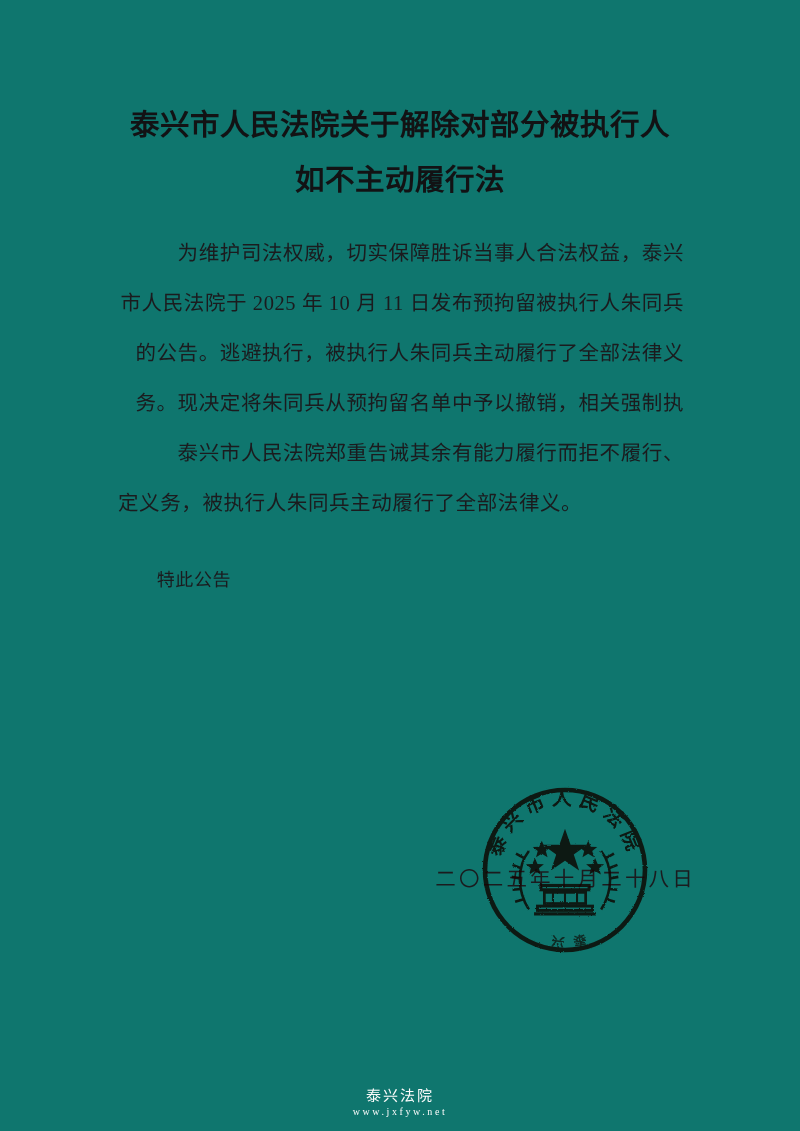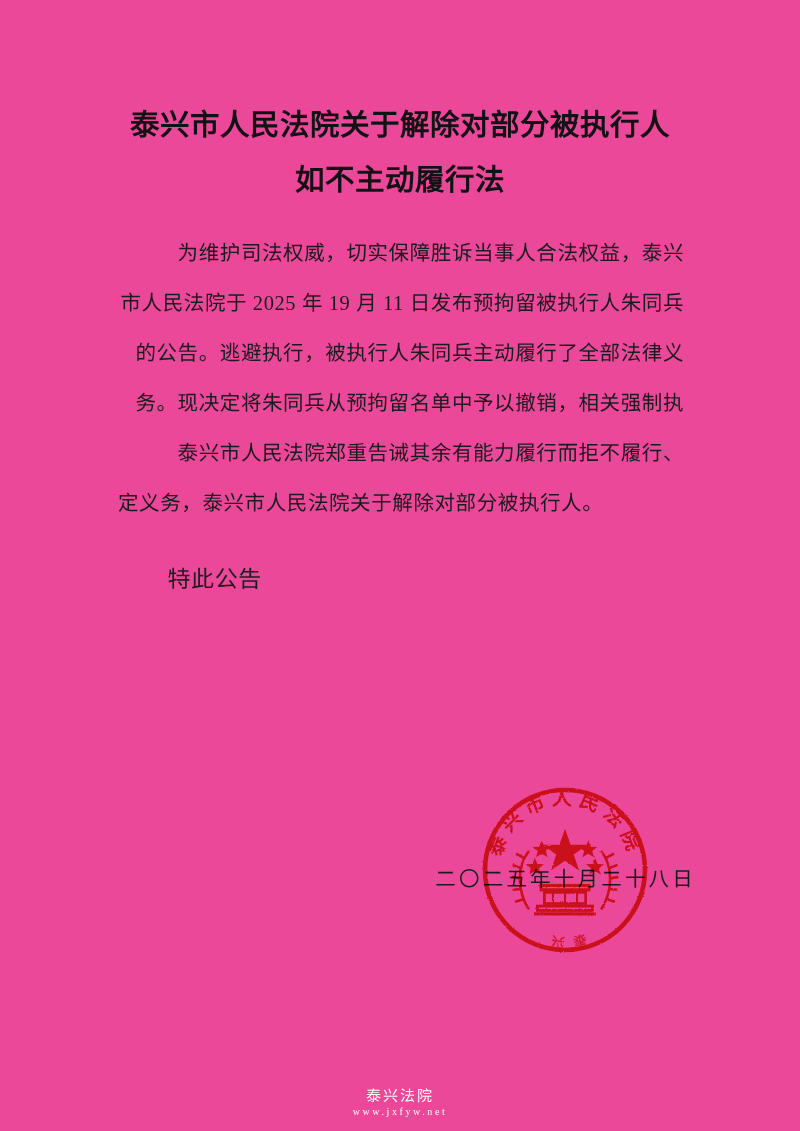--- a/index.html
+++ b/index.html
@@ -7,21 +7,21 @@
     margin: 0;
     padding: 0;
     background: #ffffff;
   }
 
   .page {
     position: relative;
     width: 800px;
     height: 1131px;
     margin: 0 auto;
-    background: #ec4899;
+    background: #0f766e;
     overflow: hidden;
     font-family: "Liberation Serif", "DejaVu Serif", serif;
     color: #17171a;
     box-sizing: border-box;
   }
 
   
   .doc-title {
     position: absolute;
     left: 0;
@@ -64,21 +64,21 @@
     display: block;
     white-space: nowrap;
   }
   .para .ln.j {
     display: flex;
     justify-content: flex-end;
   }
   .para .ln.j > span { display: inline-block; }
 
   .closing {
-    font-size: 23px;
+    font-size: 18px;
     line-height: 50px;
     letter-spacing: 0.6px;
     text-indent: 2.15em;
     color: #1b1b1e;
     margin: 0;
     padding-top: 27px;
   }
 
   
   .date-line {
@@ -136,35 +136,35 @@
     <span class="tline">如不主动履行法</span>
   </div>
 
   <div class="body-block">
 
     <p class="para">
       <span class="ln j">
           <span>为维护司法权威，切实保障胜诉当事人合法权益，泰兴</span>
         </span>
       <span class="ln j">
-          <span>市人民法院于 2025 年 19 月 11 日发布预拘留被执行人朱同兵</span>
+          <span>市人民法院于 2025 年 10 月 11 日发布预拘留被执行人朱同兵</span>
         </span>
       <span class="ln j">
           <span>的公告。逃避执行，被执行人朱同兵主动履行了全部法律义</span>
         </span>
       <span class="ln j">
           <span>务。现决定将朱同兵从预拘留名单中予以撤销，相关强制执</span>
         </span>
     </p>
 
     <p class="para">
       <span class="ln j">
           <span>泰兴市人民法院郑重告诫其余有能力履行而拒不履行、</span>
         </span>
-      <span class="ln">定义务，泰兴市人民法院关于解除对部分被执行人。</span>
+      <span class="ln">定义务，被执行人朱同兵主动履行了全部法律义。</span>
     </p>
 
     <p class="closing">特此公告</p>
   </div>
 
   <div class="date-line">二〇二五年十月二十八日</div>
 
   <div class="seal">
     <svg viewBox="0 0 200 200" xmlns="http://www.w3.org/2000/svg" aria-hidden="true">
       <defs>

